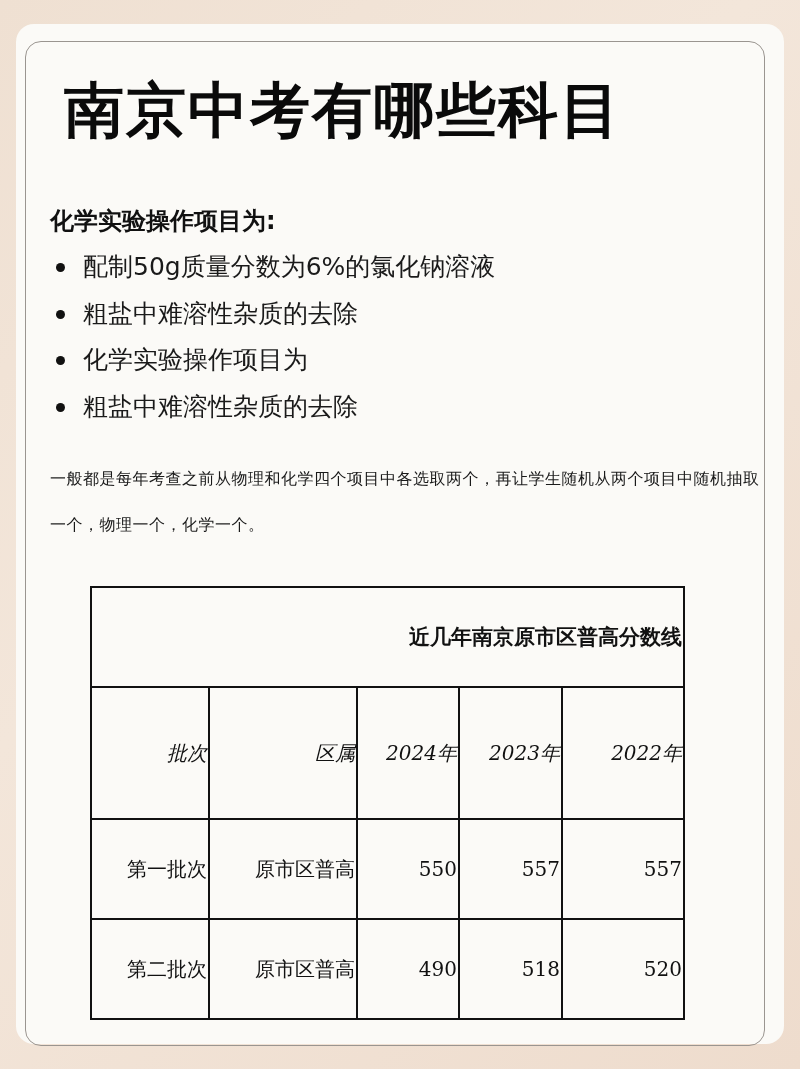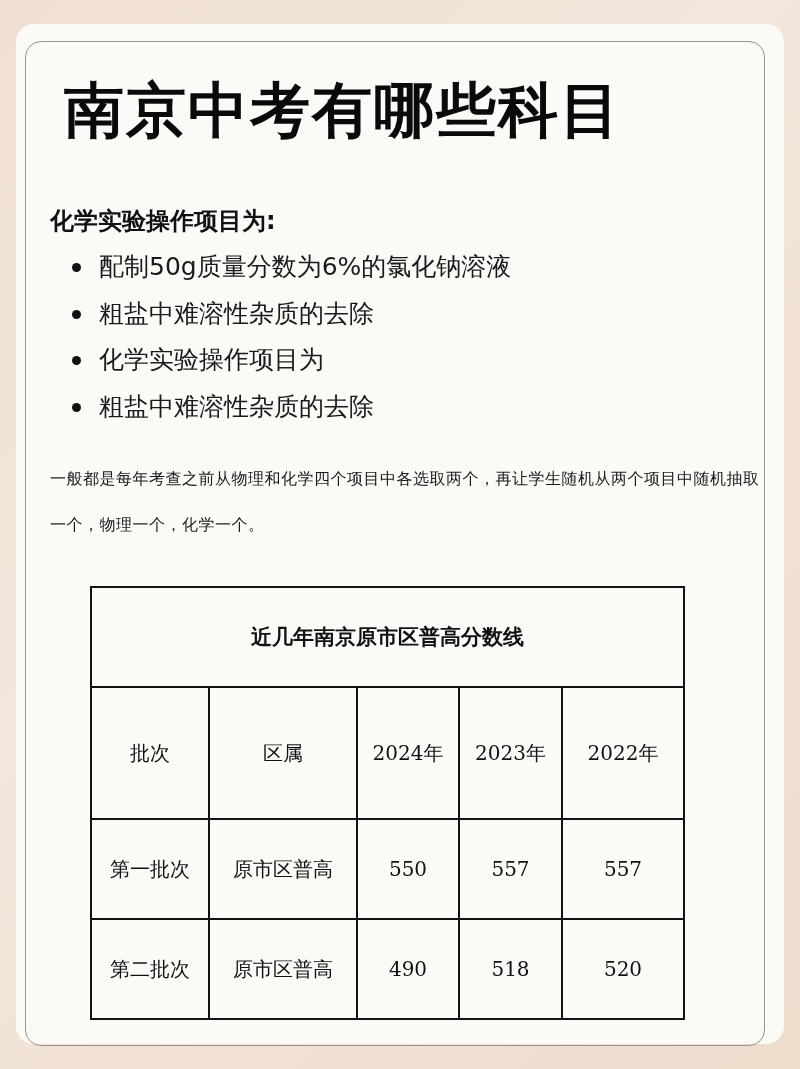--- a/index.html
+++ b/index.html
@@ -51,21 +51,21 @@
       position: absolute;
       left: 50px;
       top: 204px;
       font-size: 24px;
       font-weight: bold;
       line-height: 34px;
       color: #111;
     }
     .bullets {
       position: absolute;
-      left: 72px;
+      left: 56px;
       top: 250px;
       margin: 0;
       padding: 0;
       list-style: none;
     }
     .bullets li {
       height: 46.5px;
       font-size: 25px;
       line-height: 34px;
       display: flex;
@@ -96,31 +96,31 @@
       left: 90px;
       top: 586px;
       width: 593px;
       border-collapse: collapse;
       font-family: "DejaVu Serif", "Liberation Serif", serif;
       color: #111;
       table-layout: fixed;
     }
     table.scores td, table.scores th {
       border: 2px solid #111;
-      text-align: center;
+      text-align: right;
       vertical-align: middle;
       font-weight: normal;
       font-size: 20px;
     }
     table.scores .caption-cell {
       height: 96px;
       font-weight: bold;
       font-size: 21px;
     }
-    table.scores .head-row td { height: 128px; }
+    table.scores .head-row td { height: 128px; font-style: italic; }
     table.scores .data-row td { height: 96px; }
   </style>
 </head>
 <body>
 
 <div class="card"></div>
 <div class="inner-frame"></div>
 
 <div class="title">南京中考有哪些科目</div>
 

